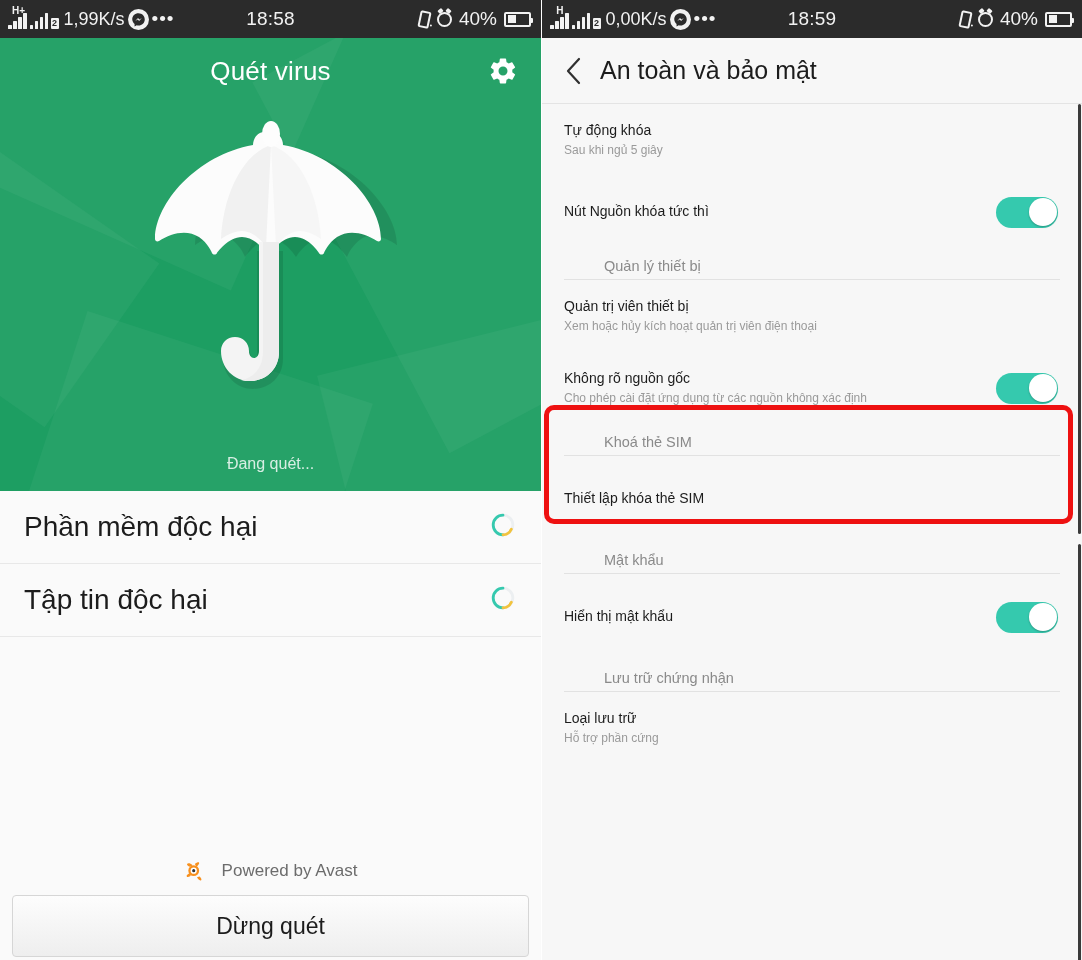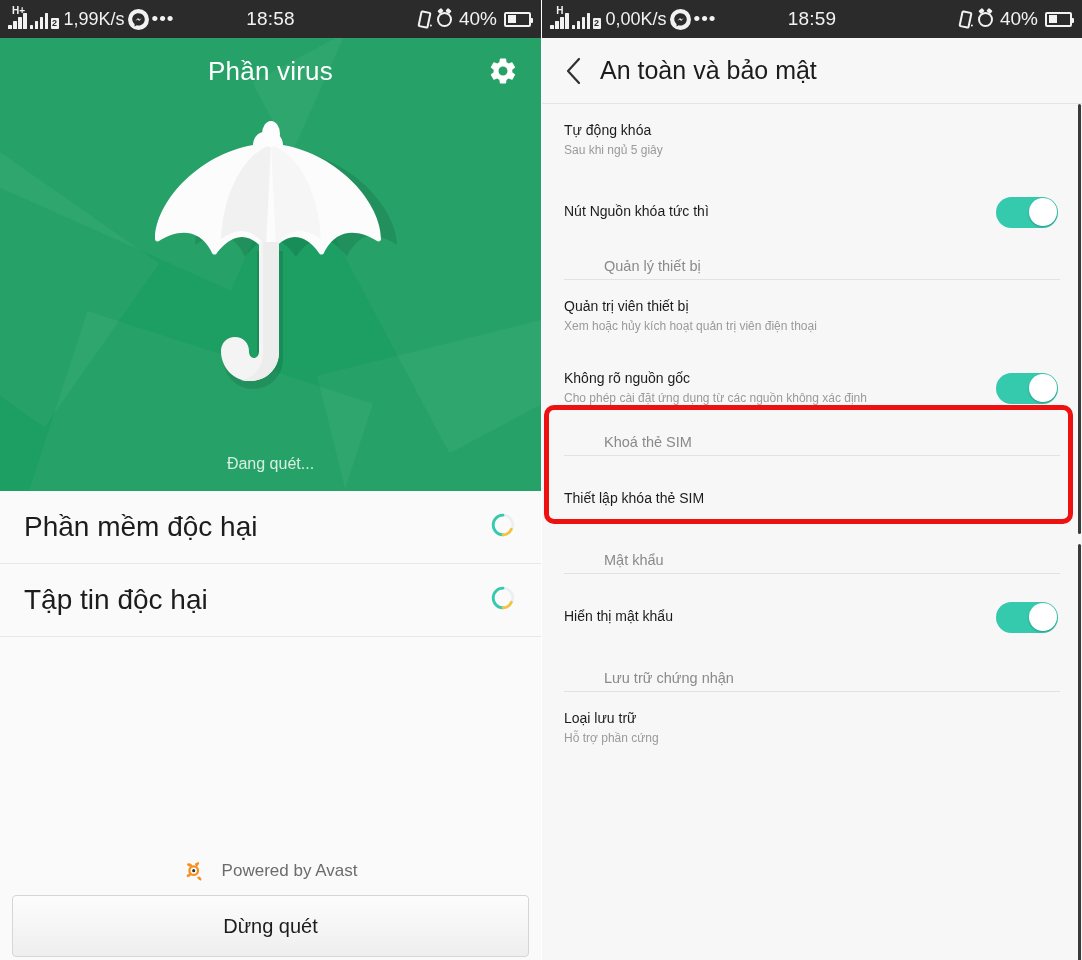--- a/index.html
+++ b/index.html
@@ -124,21 +124,21 @@
     position: absolute; bottom: 78px; left: 0; right: 0;
     display: flex; align-items: center; justify-content: center; gap: 16px;
     font-size: 17px; color: #6c6c6c;
   }
   .stop-btn {
     position: absolute; bottom: 3px; left: 12px; right: 12px;
     height: 62px; border-radius: 4px;
     background: linear-gradient(#fdfdfd, #eeeeee);
     border: 1px solid #d6d6d6;
     display: flex; align-items: center; justify-content: center;
-    font-size: 20px; color: #1c1c1c; cursor: pointer;
+    font-size: 23px; color: #1c1c1c; cursor: pointer;
   }
 
   
   .set-topbar {
     height: 66px; background: #f7f7f7;
     display: flex; align-items: center; gap: 16px;
     padding: 0 22px;
     border-bottom: 1px solid #e4e4e4;
   }
   .back-chevron { cursor: pointer; display:flex; align-items:center; }
@@ -229,21 +229,21 @@
     </div>
 
     <div class="scan-hero">
       <div class="facet f1"></div>
       <div class="facet f2"></div>
       <div class="facet f3"></div>
       <div class="facet f4"></div>
       <div class="facet f5"></div>
 
       <div class="scan-topbar">
-        <span class="scan-title">Phần virus</span>
+        <span class="scan-title">Quét virus</span>
         <span class="gear-btn">
           <svg width="30" height="30" viewBox="0 0 24 24" aria-hidden="true">
             <path fill="#ffffff" d="M19.4 13c.04-.32.06-.66.06-1s-.02-.68-.07-1l2.1-1.6c.2-.15.25-.42.12-.64l-2-3.46a.5.5 0 0 0-.6-.22l-2.48 1a7.3 7.3 0 0 0-1.7-1l-.38-2.65a.49.49 0 0 0-.5-.43h-4c-.24 0-.45.18-.49.42L9.1 5.07a7.6 7.6 0 0 0-1.72 1l-2.47-1a.5.5 0 0 0-.6.22l-2 3.46c-.12.22-.07.49.12.64L4.54 11a8 8 0 0 0 0 2l-2.1 1.6c-.2.15-.25.42-.13.64l2 3.46c.12.22.39.3.6.22l2.48-1c.52.4 1.08.73 1.7 1l.38 2.65c.03.24.24.42.49.42h4c.24 0 .45-.18.49-.42l.38-2.65c.6-.25 1.17-.59 1.7-1l2.47 1c.22.08.49 0 .6-.22l2-3.46a.5.5 0 0 0-.12-.64L19.4 13zM12 15.6A3.6 3.6 0 1 1 12 8.4a3.6 3.6 0 0 1 0 7.2z"></path>
           </svg>
         </span>
       </div>
 
       <div class="umbrella-wrap">
         <svg width="300" height="300" viewBox="0 0 300 300" aria-hidden="true">
           <g transform="translate(0,6)">

